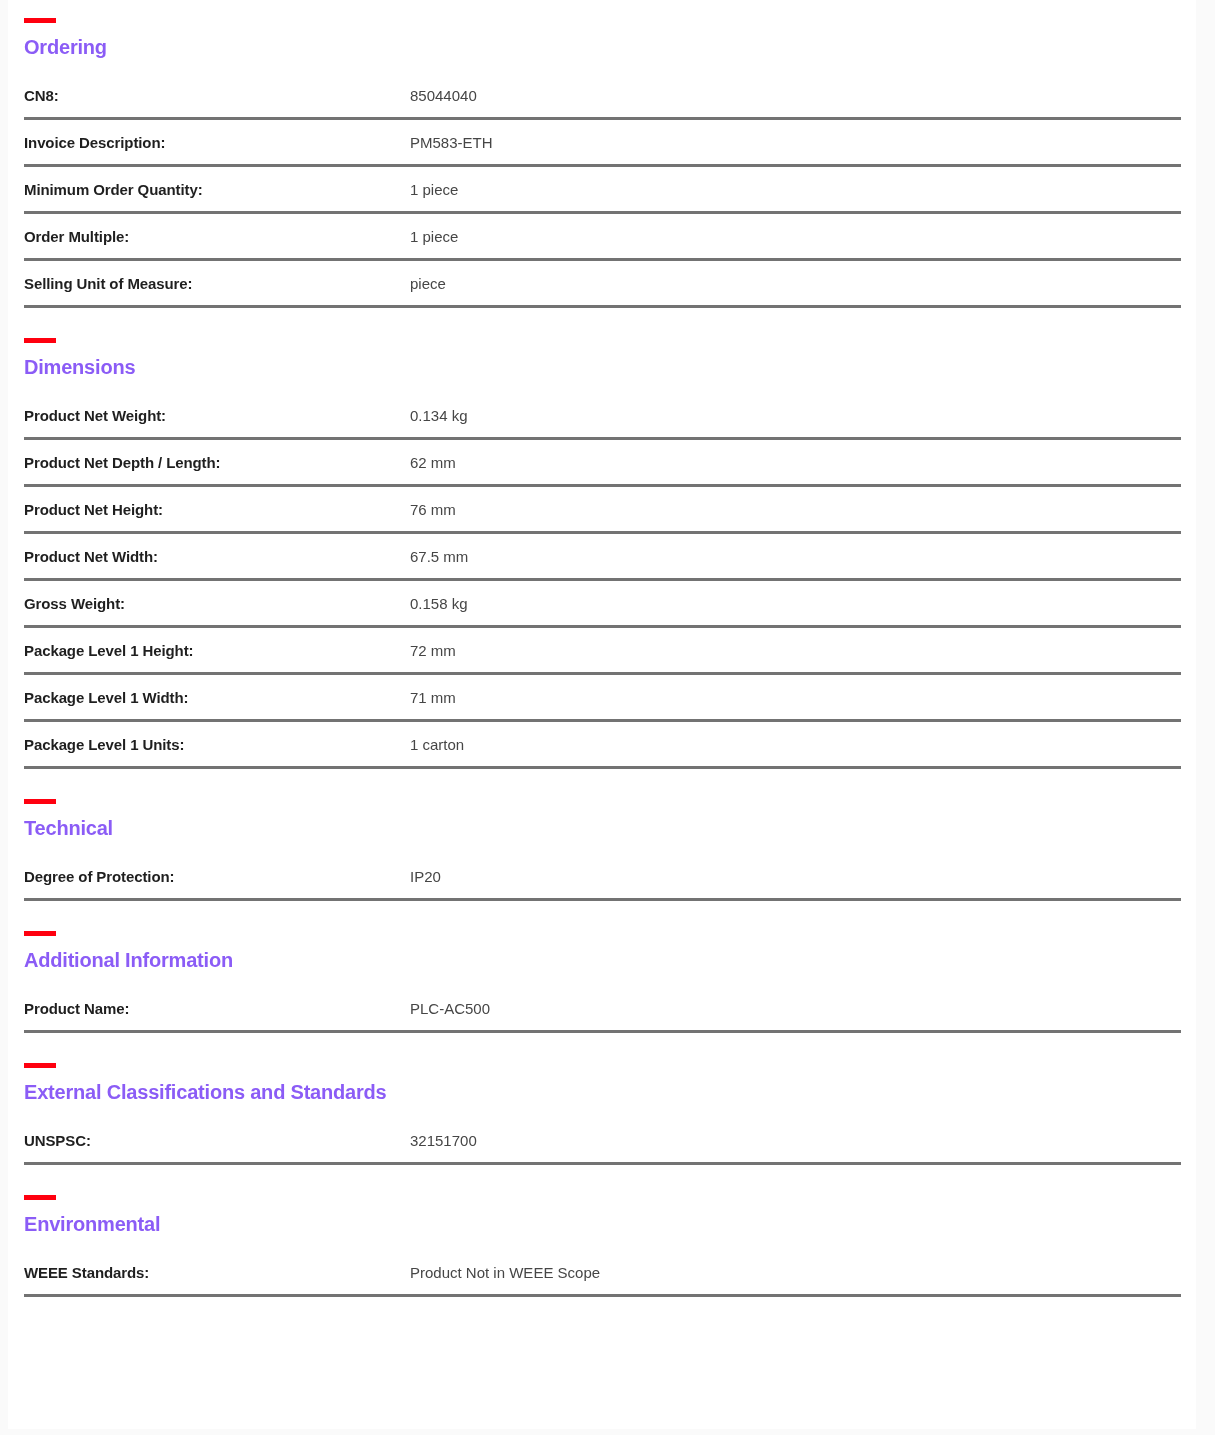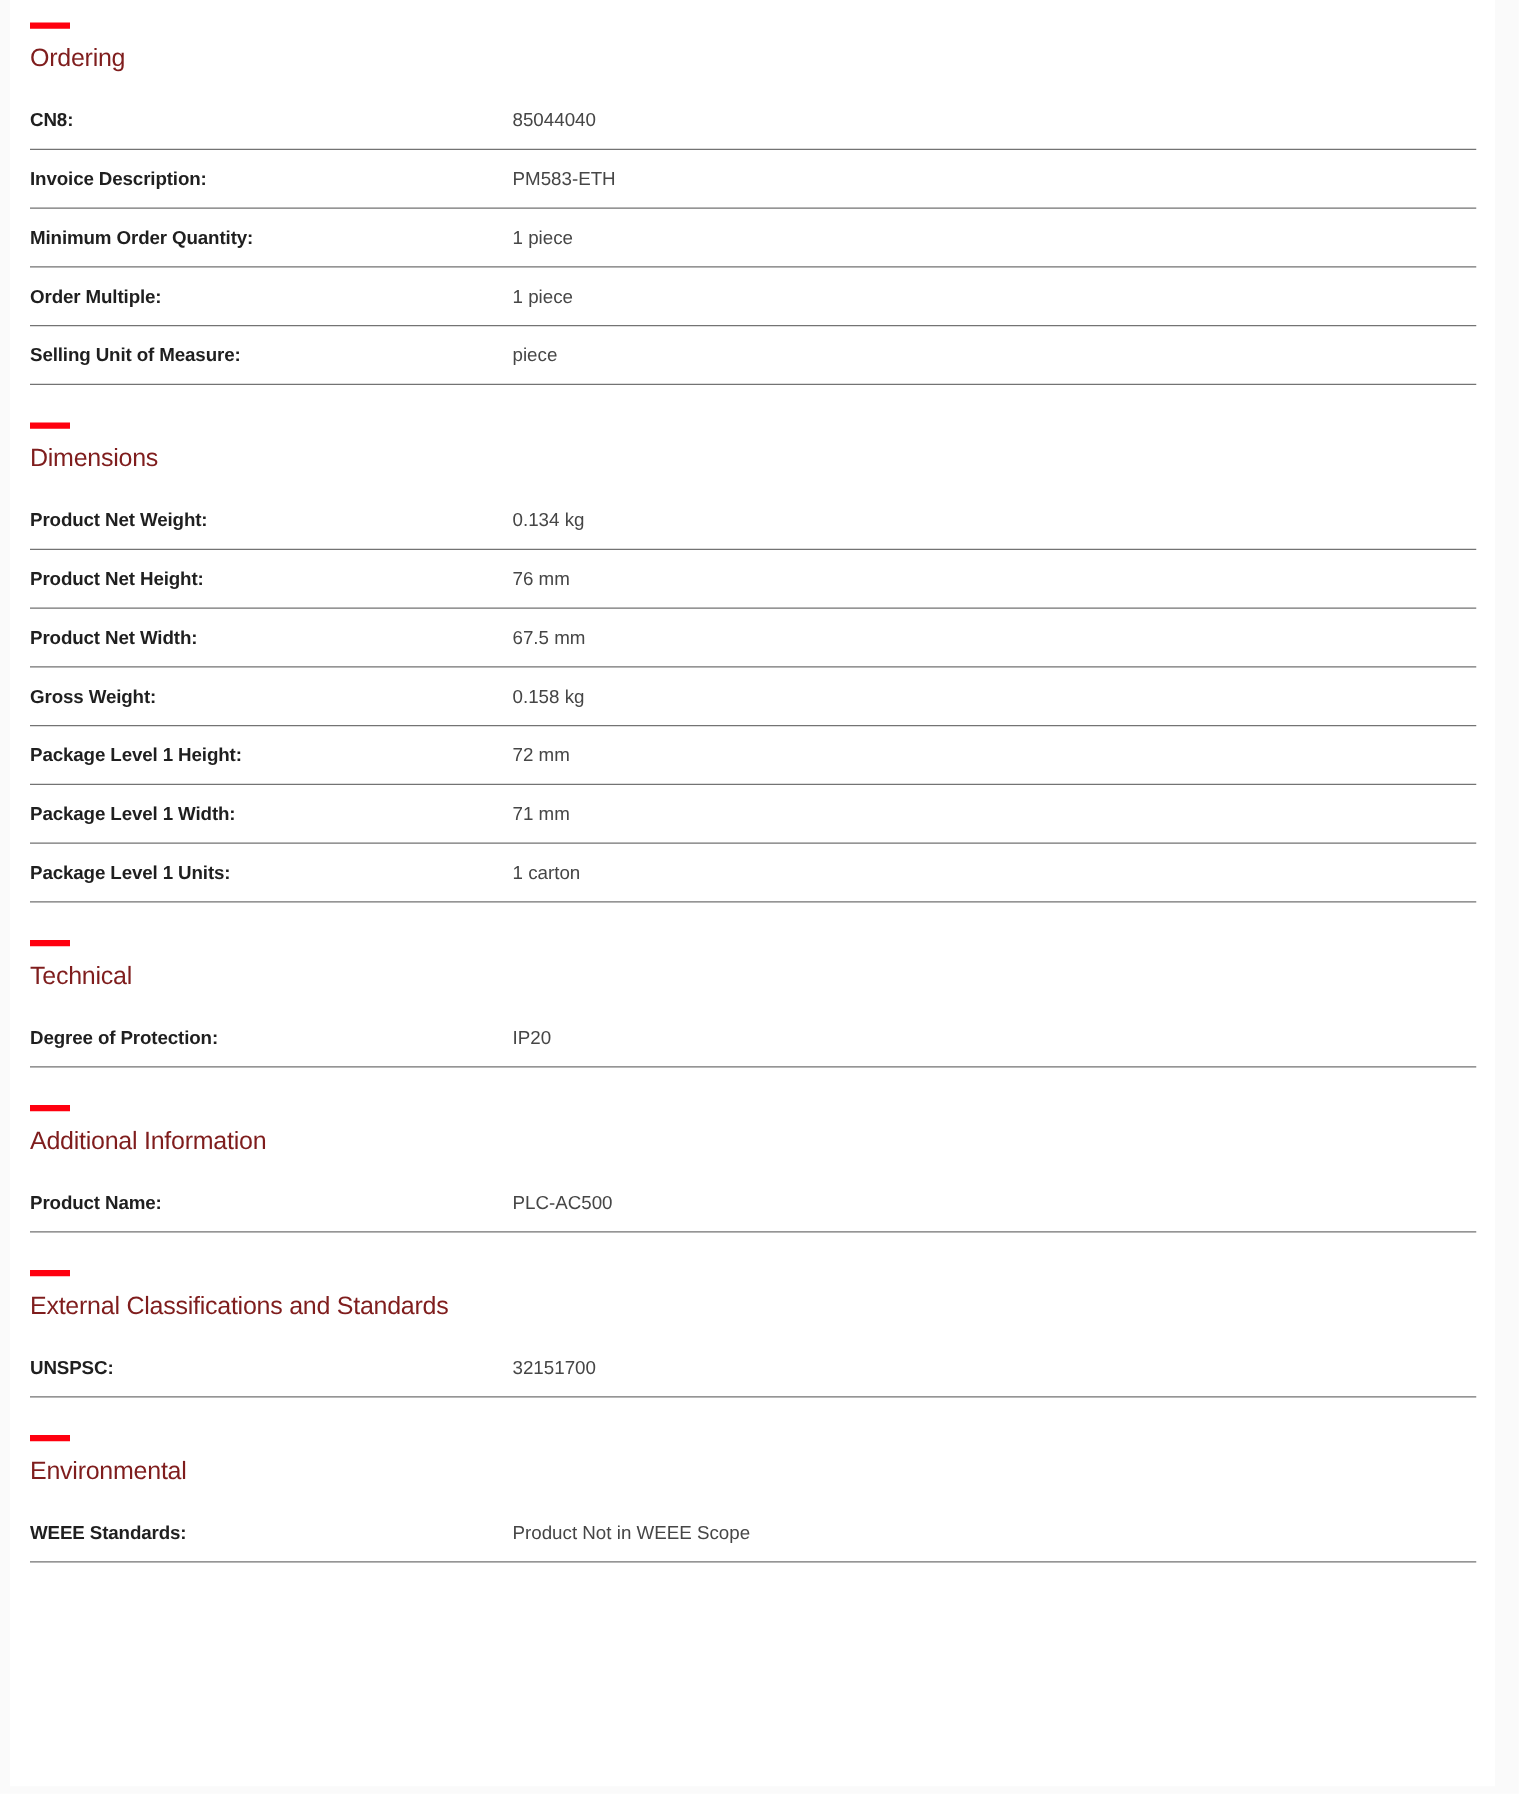--- a/index.html
+++ b/index.html
@@ -25,30 +25,30 @@
   .spec-section { margin-bottom: 30px; }
   .dash {
     width: 32px;
     height: 5px;
     background: var(--accent);
   }
   .section-title {
     margin: 12px 0 0 0;
     font-size: 20px;
     line-height: 24px;
-    font-weight: 400;
+    font-weight: 700;
     letter-spacing: -0.2px;
-    color: #7f1d1d;
+    color: #8b5cf6;
   }
   .rows { margin-top: 14px; }
   .row {
     display: flex;
     align-items: center;
     height: 47px;
-    border-bottom: 1px solid #737373;
+    border-bottom: 3px solid #737373;
   }
   .label {
     flex: none;
     width: 386px;
     font-size: 15px;
     font-weight: 700;
     letter-spacing: -0.1px;
     color: #1f1f1f;
   }
   .value {
@@ -95,20 +95,24 @@
 
   <section class="spec-section">
     <div class="dash"></div>
     <h2 class="section-title">Dimensions</h2>
     <div class="rows">
   <div class="row">
     <div class="label">Product Net Weight:</div>
     <div class="value">0.134 kg</div>
   </div>
 
+  <div class="row">
+    <div class="label">Product Net Depth / Length:</div>
+    <div class="value">62 mm</div>
+  </div>
 
   <div class="row">
     <div class="label">Product Net Height:</div>
     <div class="value">76 mm</div>
   </div>
 
   <div class="row">
     <div class="label">Product Net Width:</div>
     <div class="value">67.5 mm</div>
   </div>

